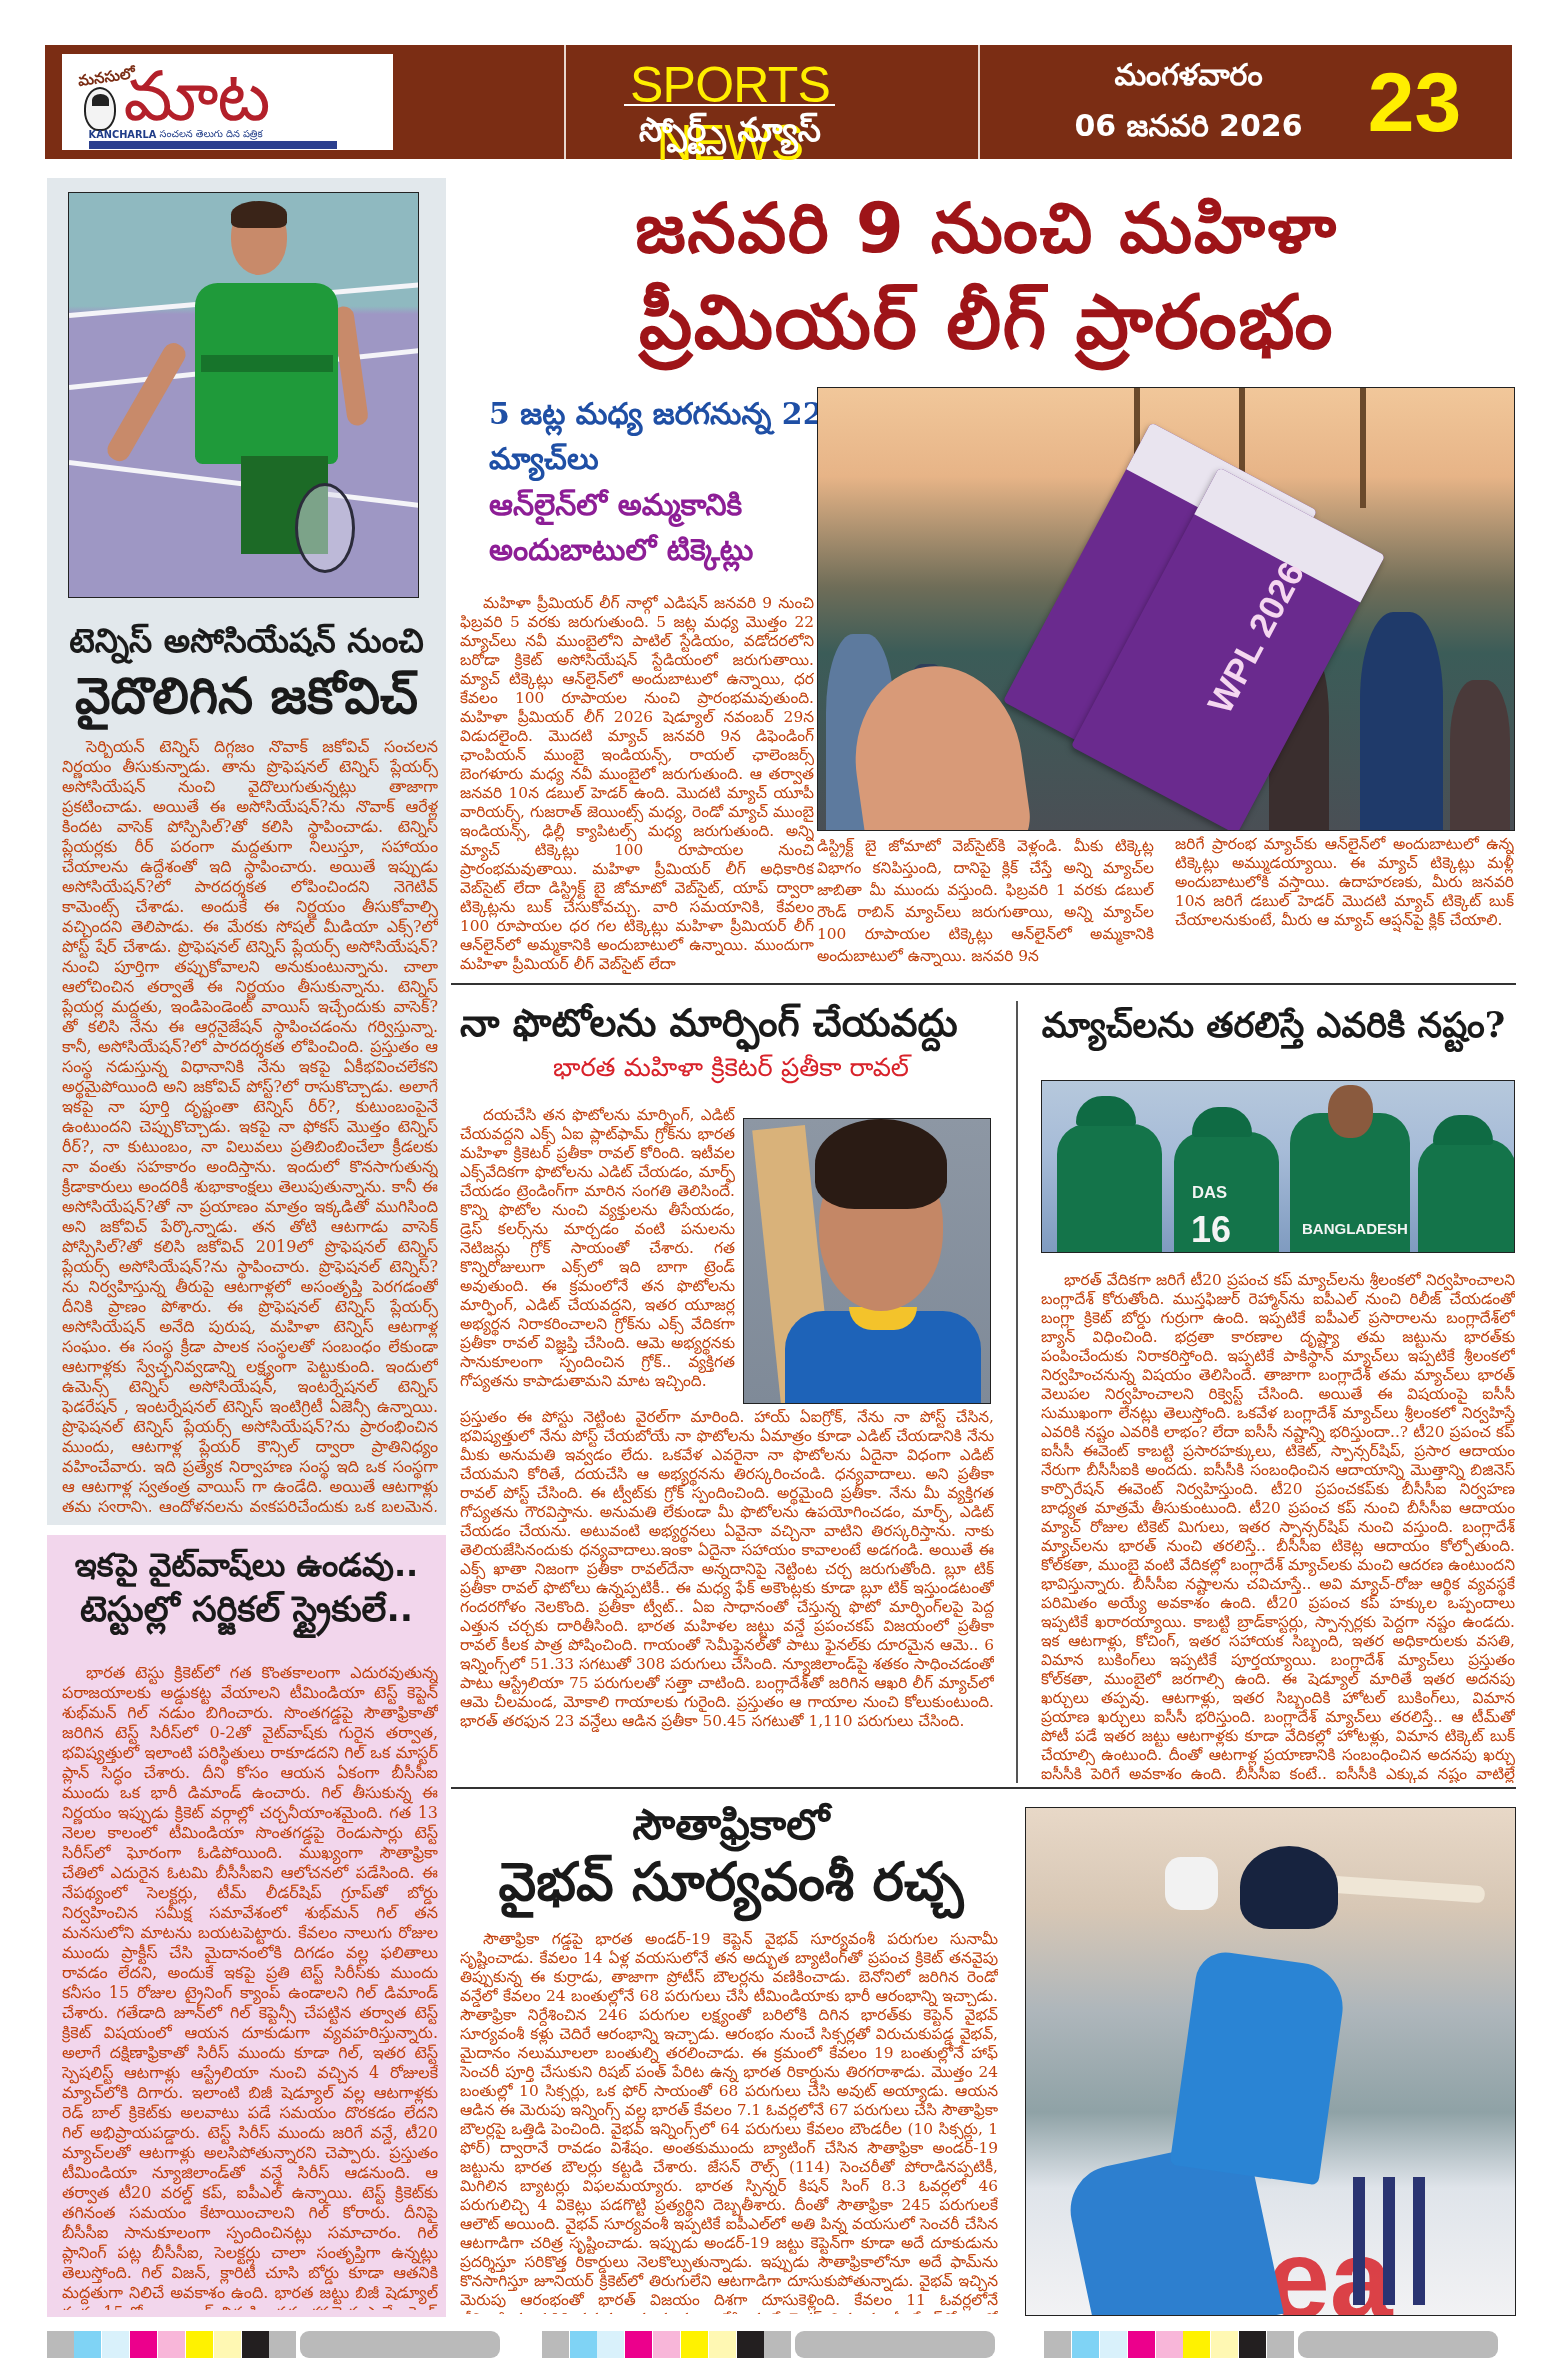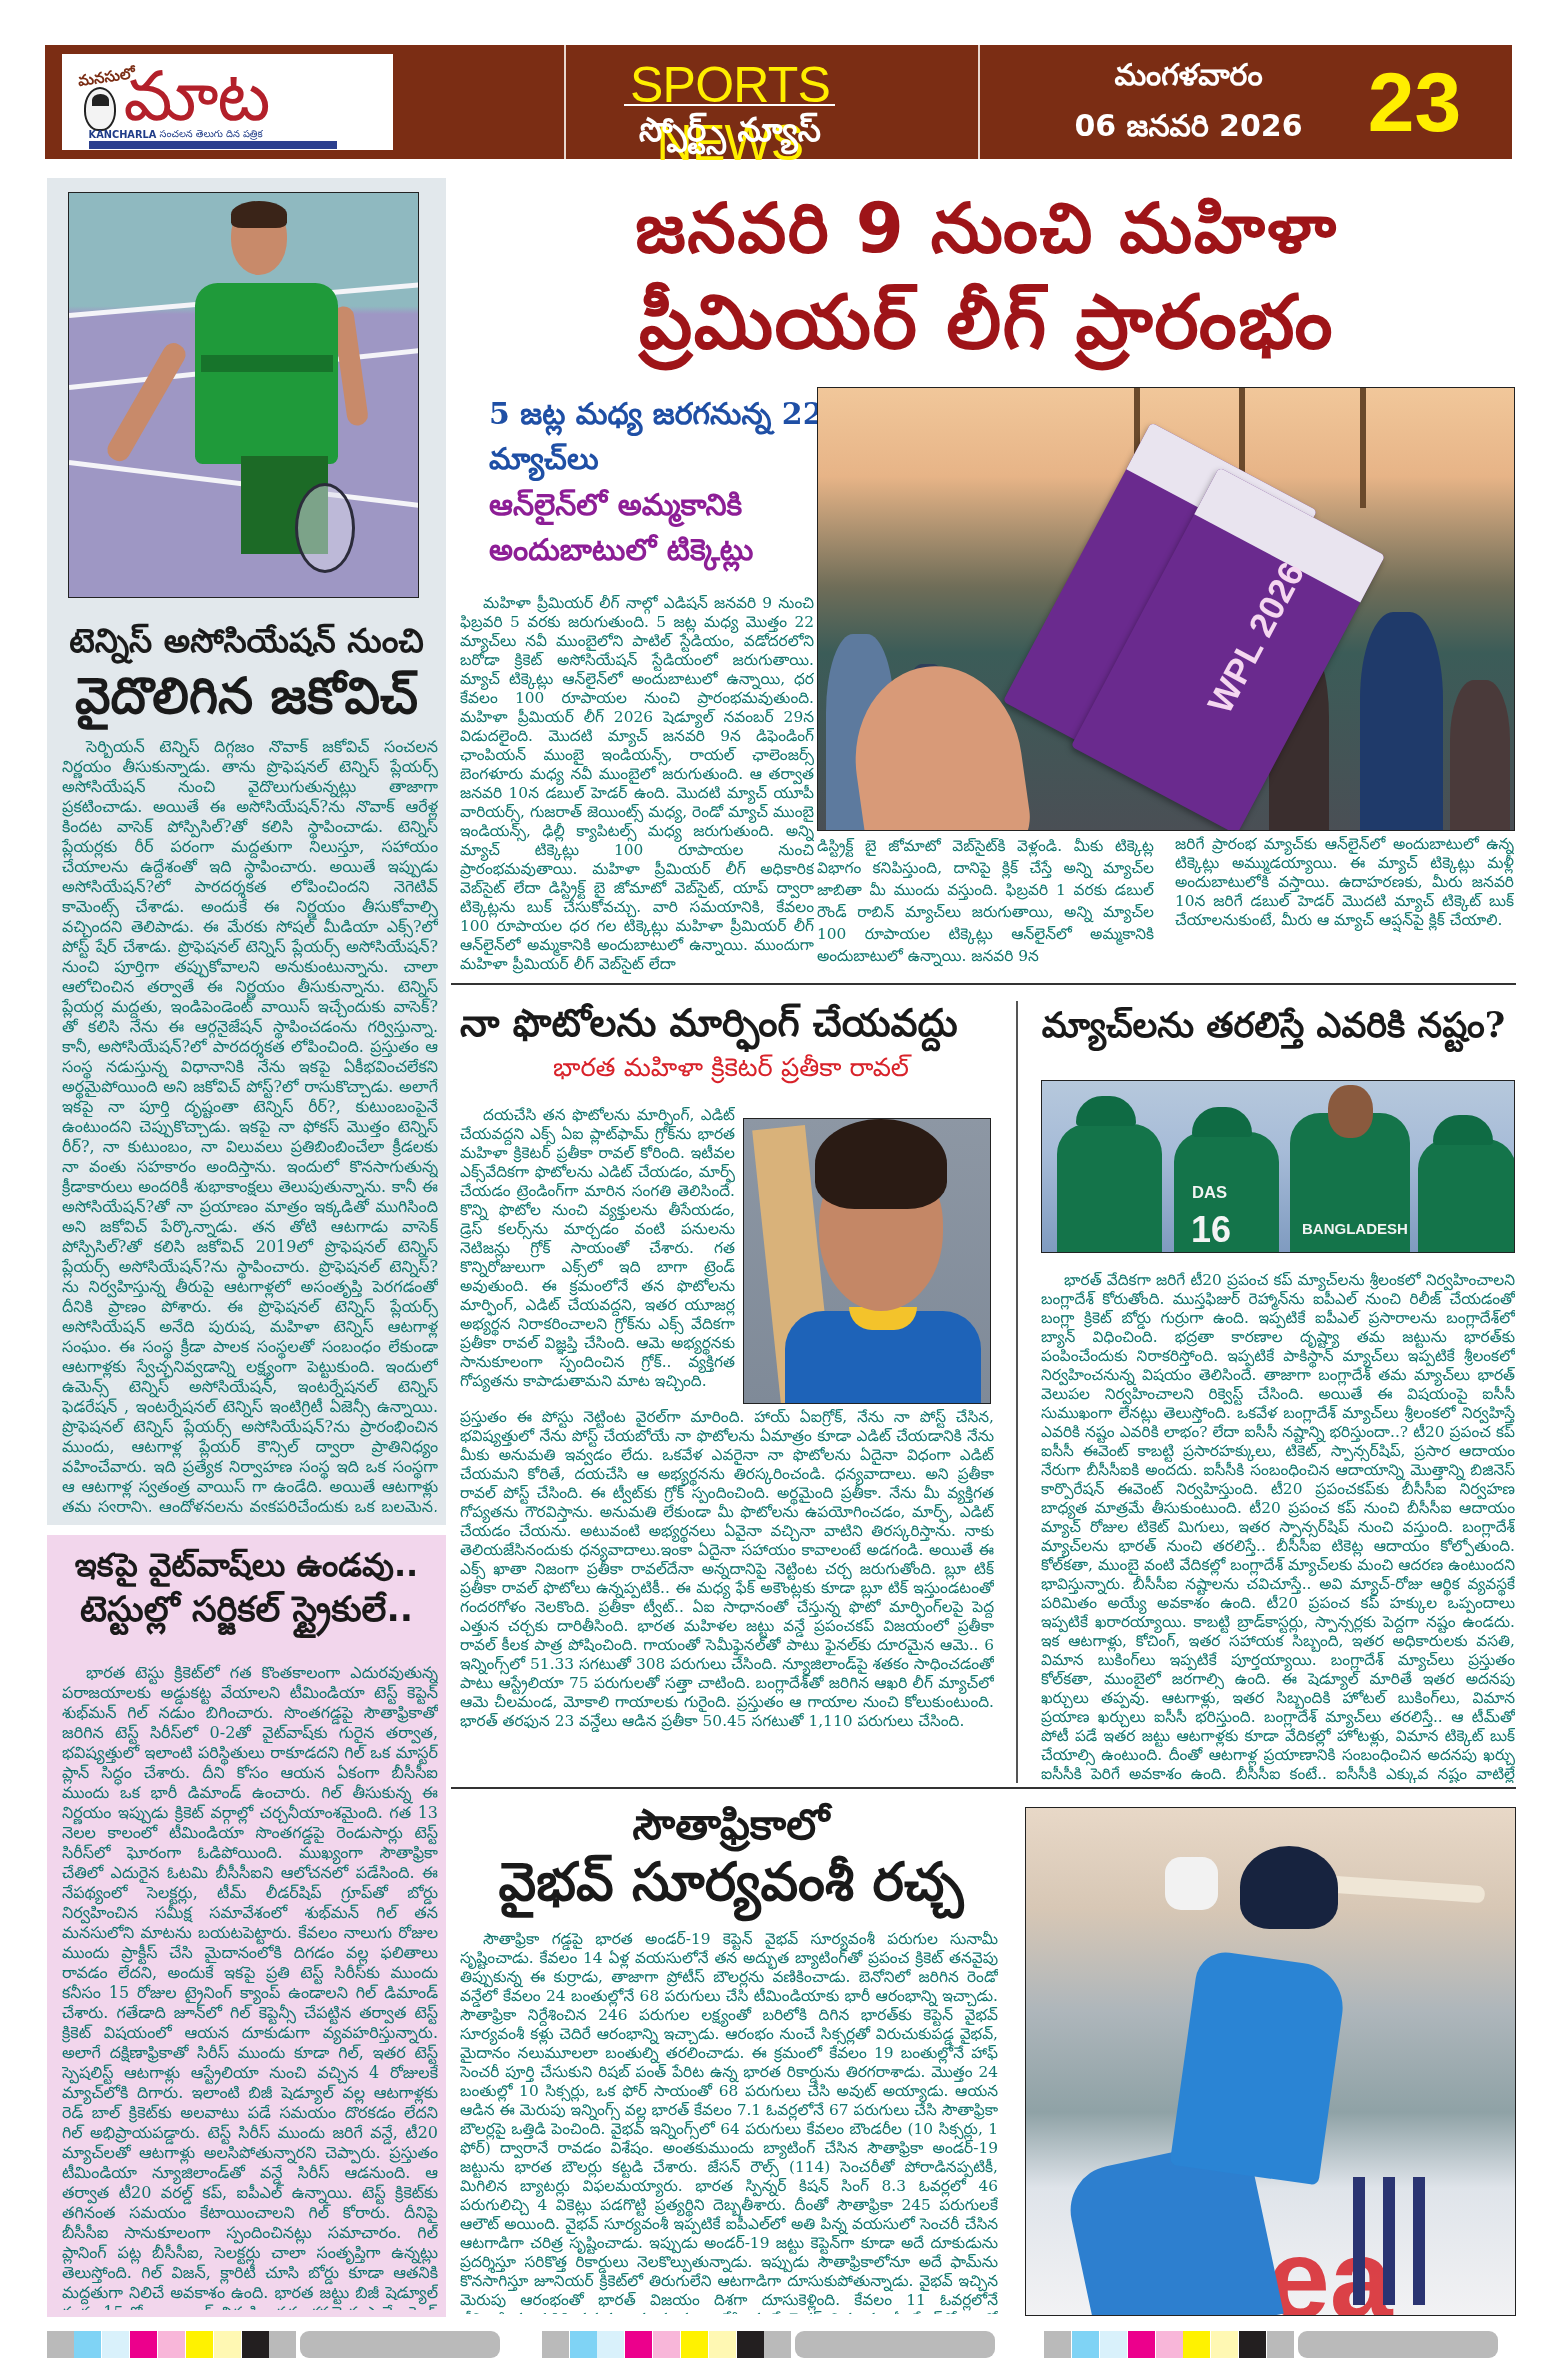--- a/index.html
+++ b/index.html
@@ -36,21 +36,21 @@
   .dj-stripe { position: absolute; left: 132px; top: 162px; width: 132px; height: 16.6px; background: #17742b; }
   .dj-shorts { position: absolute; left: 172px; top: 263px; width: 87px; height: 98px; background: #1c6a26; }
   .dj-arm-l { position: absolute; left: 66px; top: 143px; width: 22.6px; height: 132px; border-radius: 10.5px; background: #c88a6a; transform: rotate(30deg); }
   .dj-arm-r { position: absolute; left: 271px; top: 113px; width: 21px; height: 120px; border-radius: 10.5px; background: #c88a6a; transform: rotate(-8deg); }
   .dj-racket { position: absolute; left: 226px; top: 290px; width: 60px; height: 90px; border: 3.8px solid #2b2b3a; border-radius: 50%; background: rgba(220,220,235,0.5); }
 
   .headline-black { position: absolute; font-weight: bold; color: #1a1a1a; font-family: "DejaVu Serif", serif; }
   .h-djok-1 { left: 53px; top: 621px; width: 387px; text-align: center; font-size: 33px; }
   .h-djok-2 { left: 53px; top: 666px; width: 387px; text-align: center; font-size: 50px; }
 
-  .body-text { position: absolute; font-family: "DejaVu Serif", serif; font-size: 16px; line-height: 20px; color: #0f766e; text-align: justify; text-indent: 1.5em; overflow: hidden; }
+  .body-text { position: absolute; font-family: "DejaVu Serif", serif; font-size: 16px; line-height: 20px; color: #c2410c; text-align: justify; text-indent: 1.5em; overflow: hidden; }
   .bt-djok { left: 62px; top: 737px; width: 376px; height: 775px; }
 
   .h-pink-1 { left: 53px; top: 1546px; width: 387px; text-align: center; font-size: 32px; font-family: "DejaVu Sans", sans-serif; }
   .h-pink-2 { left: 53px; top: 1589px; width: 387px; text-align: center; font-size: 35px; font-family: "DejaVu Sans", sans-serif; }
   .bt-gill { left: 62px; top: 1663px; width: 376px; height: 647px; }
 
   
   .main-head { position: absolute; left: 460px; top: 187px; width: 1053px; text-align: center; font-family: "DejaVu Sans", sans-serif; font-weight: bold; color: #9e1418; }
   .mh1 { top: 188px; font-size: 69px; letter-spacing: 1.5px; }
   .mh2 { top: 278px; font-size: 75px; letter-spacing: 1.5px; }

